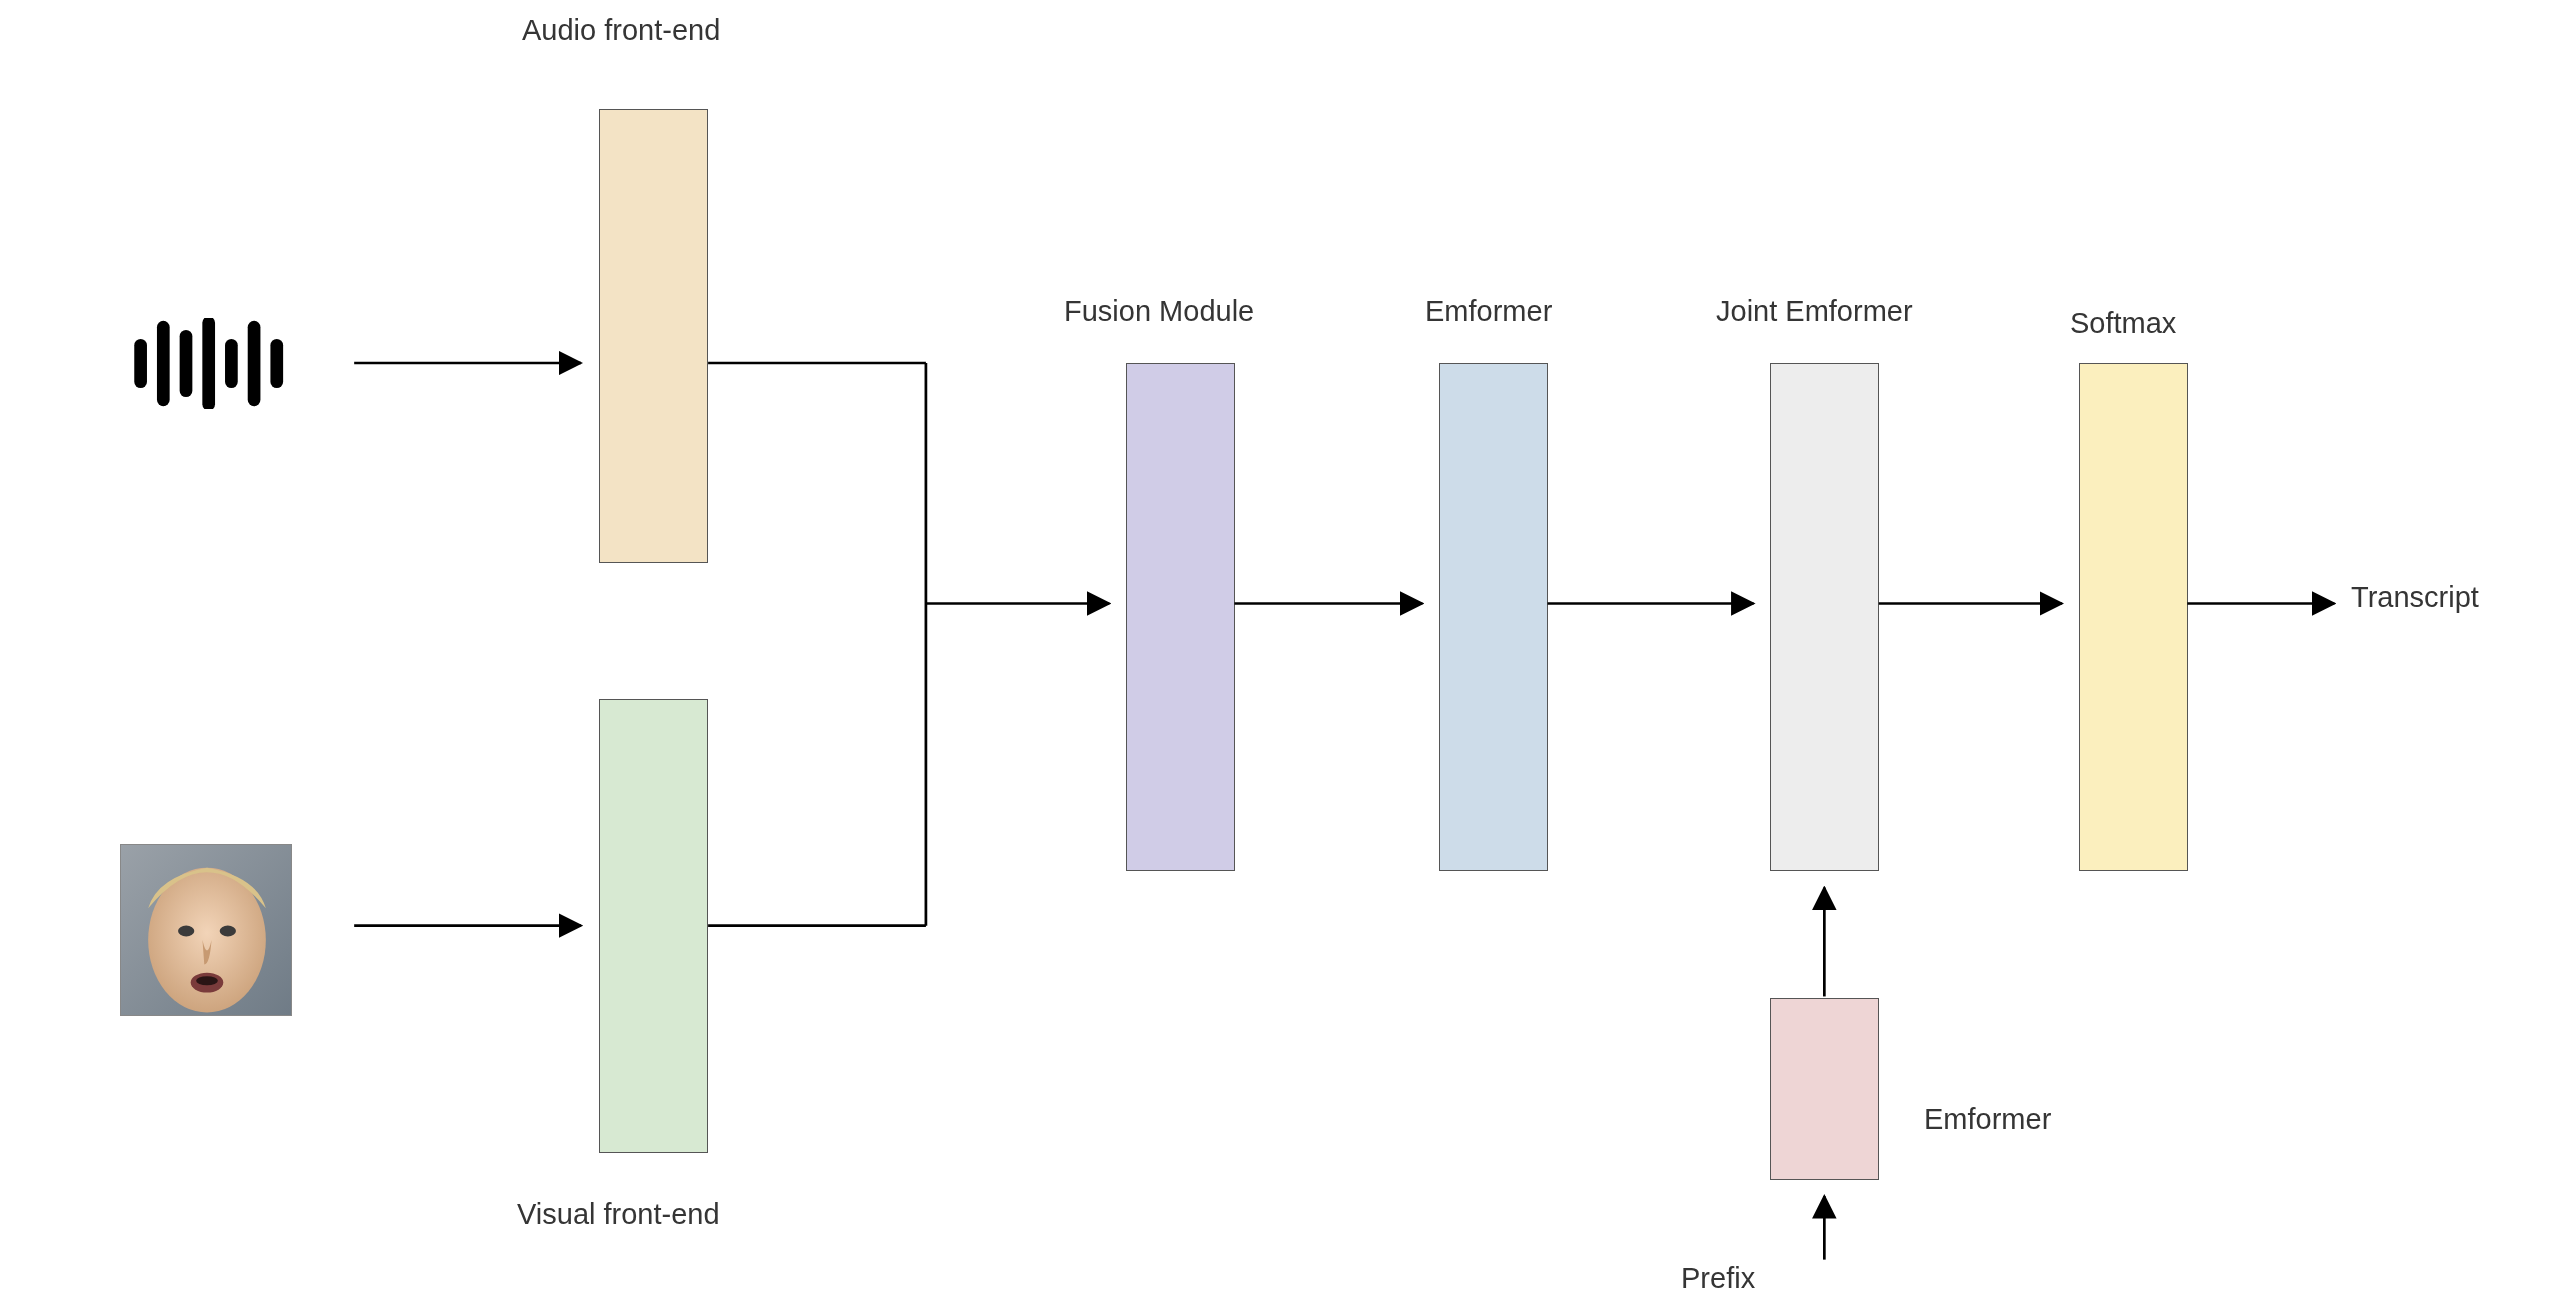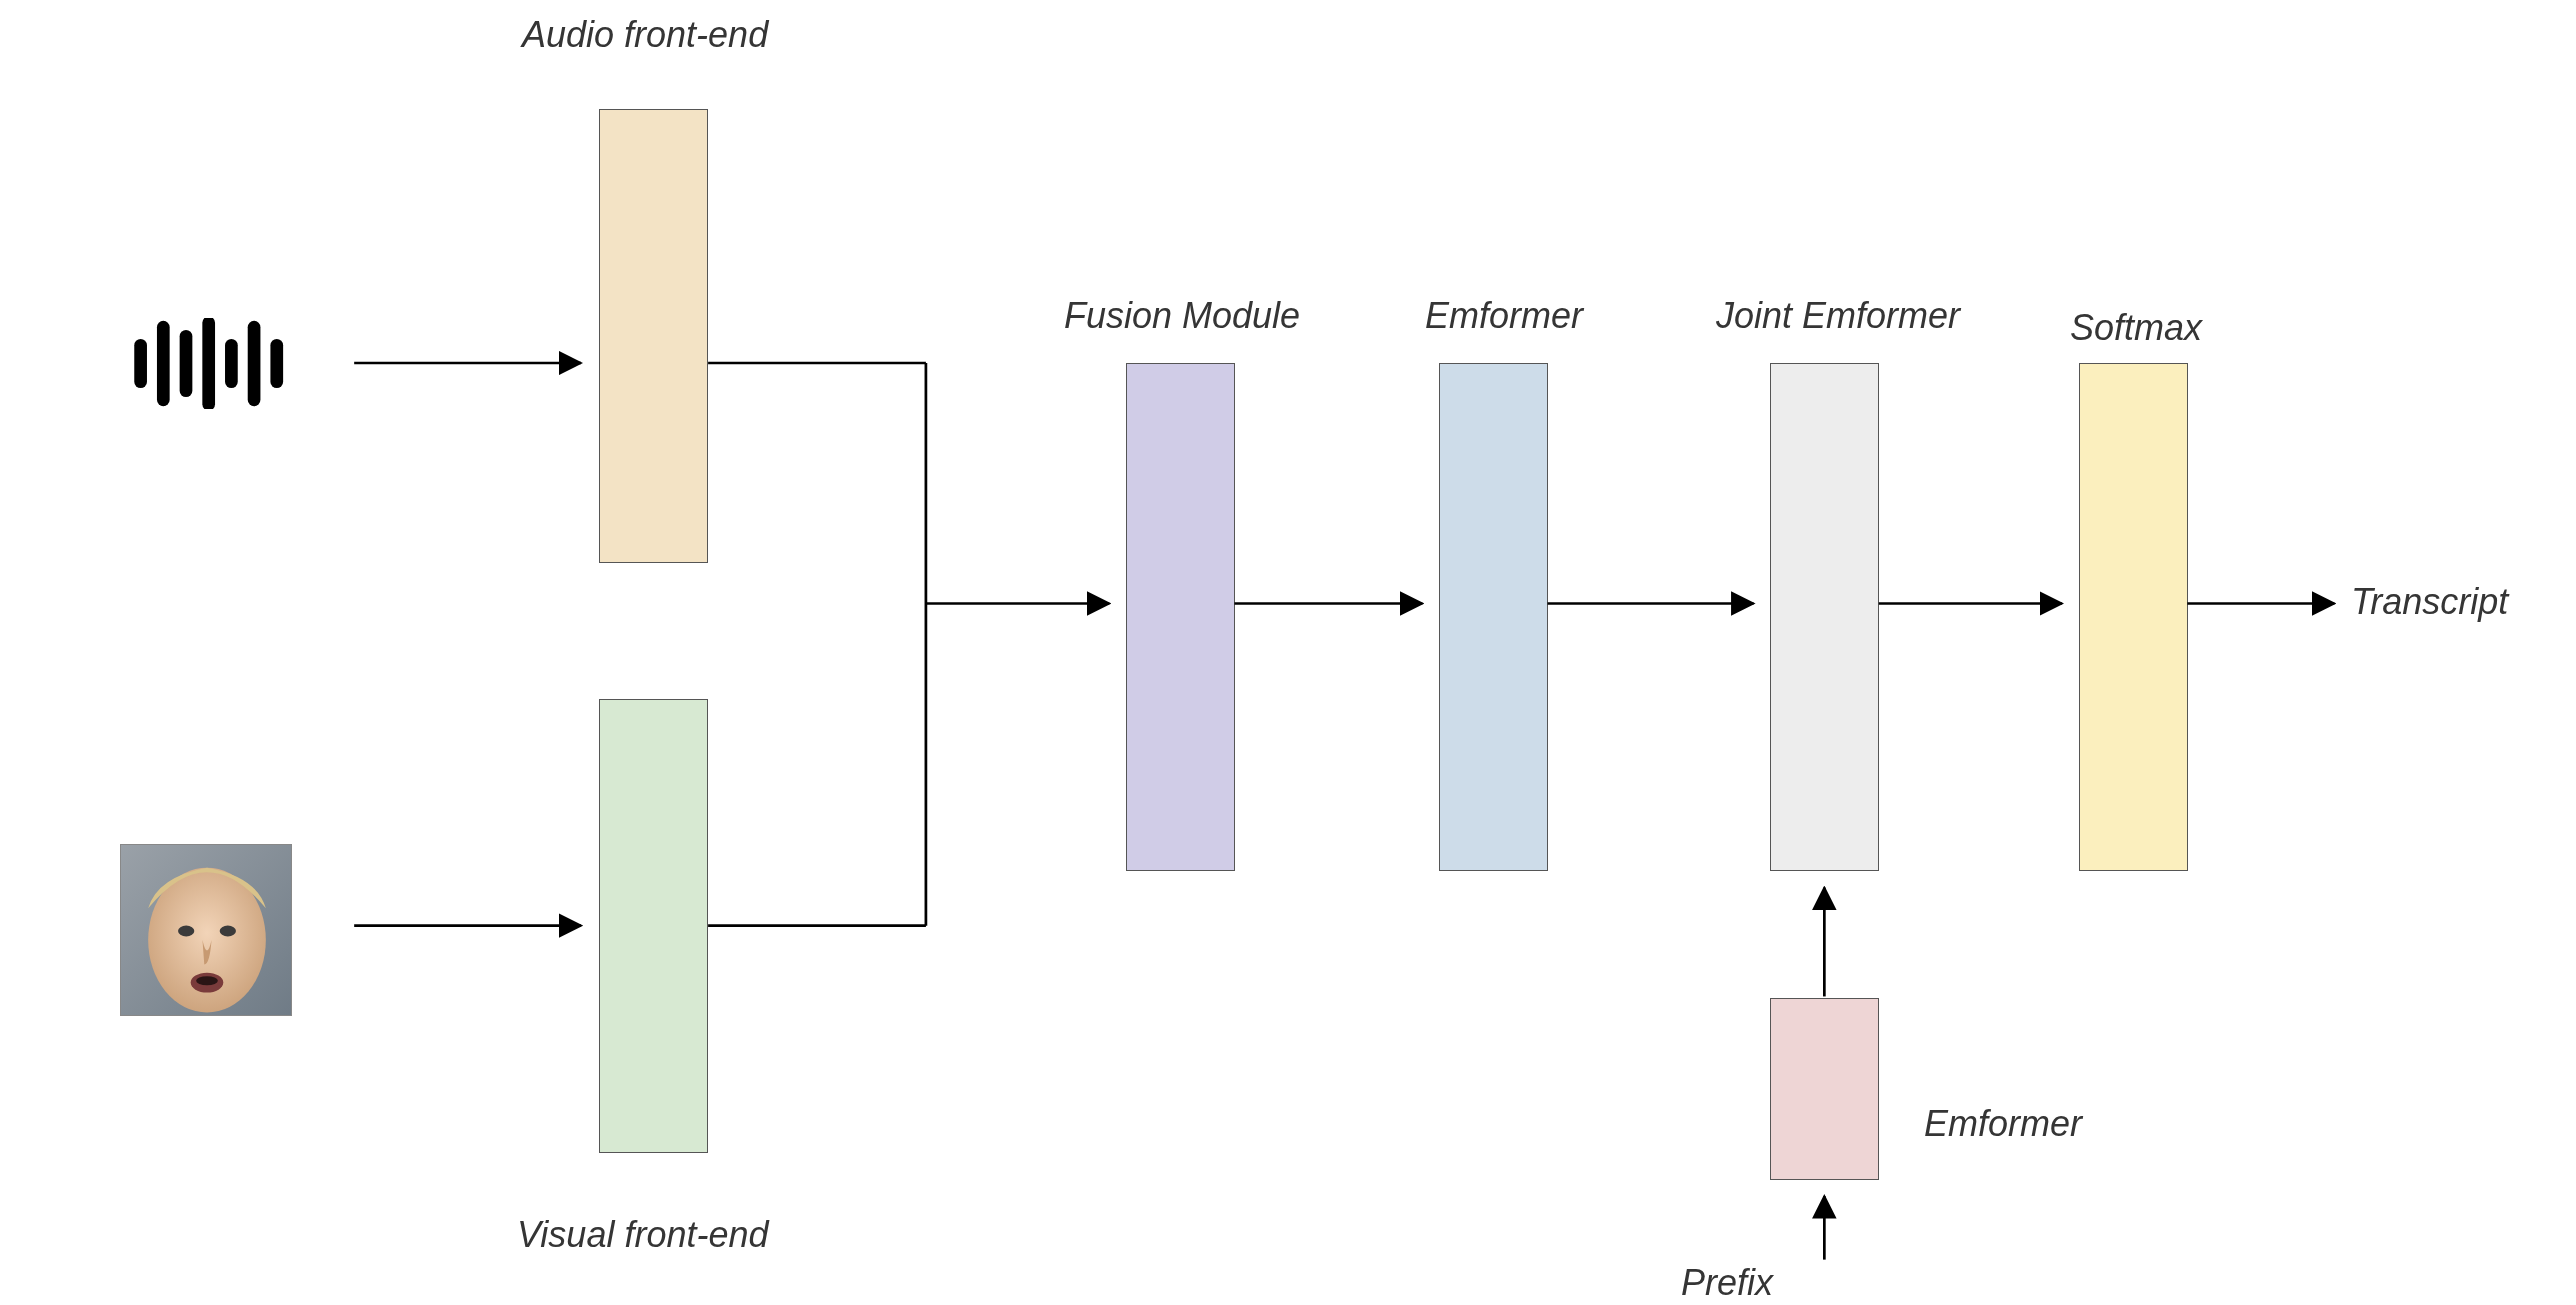--- a/index.html
+++ b/index.html
@@ -11,24 +11,23 @@
     font-family: "Helvetica Neue", Arial, sans-serif;
     color: #353535;
   }
   .canvas {
     position: relative;
     width: 2576px;
     height: 1305px;
   }
   .lbl {
     position: absolute;
-    font-size: 36px;
+    font-size: 29px;
     color: #353535;
     white-space: nowrap;
-    font-style: italic;
   }
   .block {
     position: absolute;
     border: 1.8px solid #555;
     box-sizing: border-box;
   }
   svg.flow {
     position: absolute;
     left: 0;
     top: 0;
@@ -42,21 +41,21 @@
     box-sizing: border-box;
     overflow: hidden;
   }
 </style>
 </head>
 <body>
 
 <div class="canvas">
 
   <div class="lbl" style="left:522px; top:13.6px;">Audio front-end</div>
-  <div class="lbl" style="left:517px; top:1198px;margin-top:16px;">Visual front-end</div>
+  <div class="lbl" style="left:517px; top:1198px;">Visual front-end</div>
   <div class="lbl" style="left:1064px; top:295px;text-align:center;">Fusion Module</div>
   <div class="lbl" style="left:1425px; top:295px;">Emformer</div>
   <div class="lbl" style="left:1716px; top:295px;">Joint Emformer</div>
   <div class="lbl" style="left:2070px; top:307px;">Softmax</div>
   <div class="lbl" style="left:2351px; top:581px;">Transcript</div>
   <div class="lbl" style="left:1924px; top:1103px;">Emformer</div>
   <div class="lbl" style="left:1681px; top:1262px;">Prefix</div>
 
   <div id="blk-audio" class="block" style="left: 599px; top: 109px; width: 109px; height: 454px; background: rgb(243, 227, 197);"></div>
   <div id="blk-visual" class="block" style="left: 599px; top: 699px; width: 109px; height: 454px; background: rgb(215, 233, 210);"></div>

